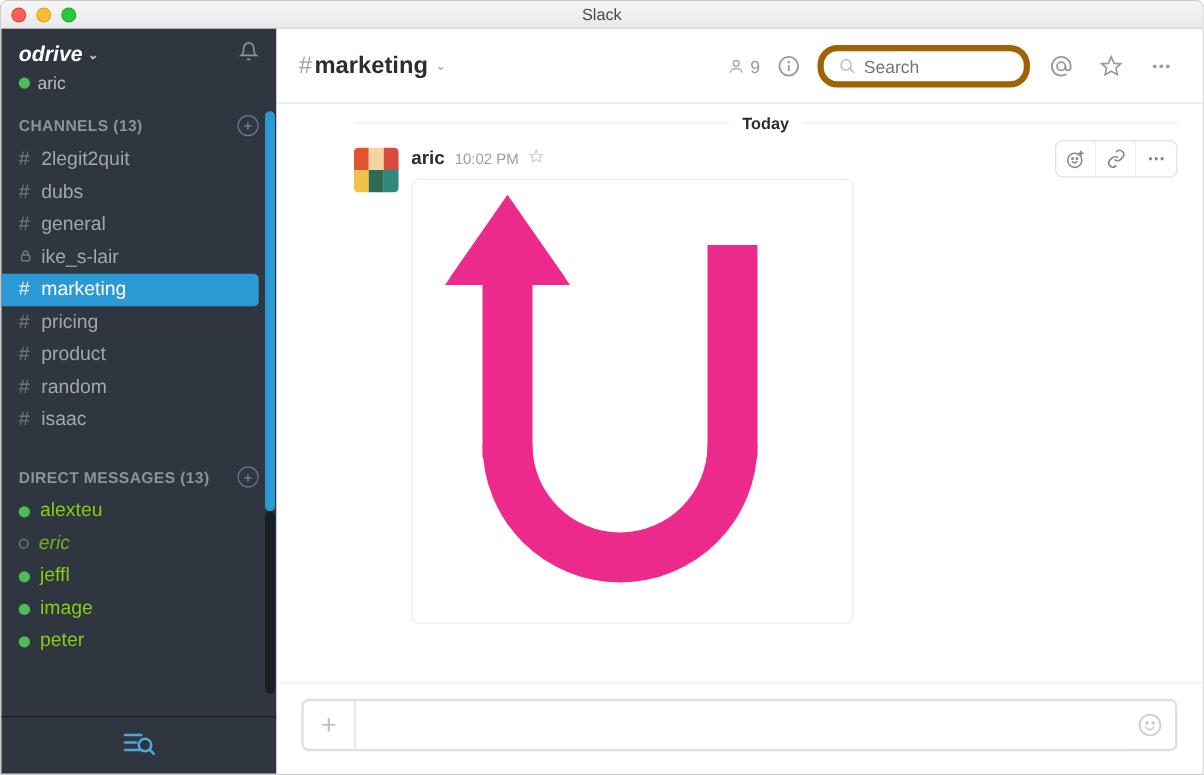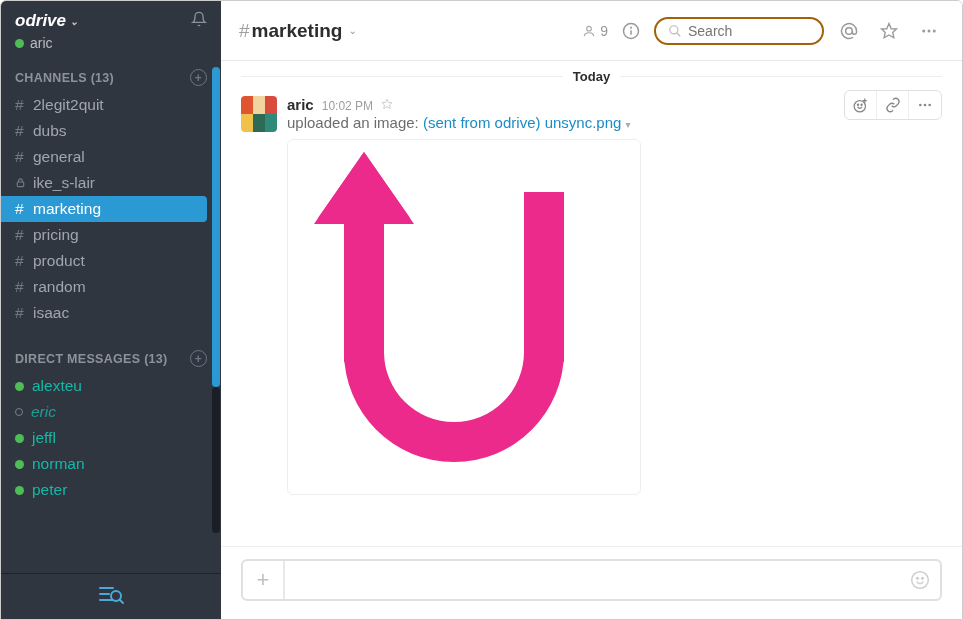--- a/index.html
+++ b/index.html
@@ -25,37 +25,37 @@
   .presence-row { padding: 0 14px 12px 14px; display: flex; align-items: center; gap: 6px; font-size: 14px; color: #b8bcc2; }
   .presence-dot { width: 9px; height: 9px; border-radius: 50%; background: #4fbd57; display: inline-block; }
   .presence-dot.away { background: transparent; border: 1.5px solid #8c929a; width: 8px; height: 8px; }
   .section-title { padding: 6px 14px 6px 14px; display: flex; justify-content: space-between; align-items: center; font-size: 12.5px; letter-spacing: 0.3px; color: #8c929a; font-weight: bold; }
   .section-title .plus-circle { width: 17px; height: 17px; border: 1.5px solid #6b7787; border-radius: 50%; display: flex; align-items: center; justify-content: center; font-size: 12px; line-height: 1; color: #6b7787; }
   .ch-list { list-style: none; }
   .ch-item { padding: 2px 14px 2px 14px; display: flex; align-items: center; gap: 4px; color: #a0a6ad; cursor: pointer; font-size: 15.5px; line-height: 22px; }
   .ch-item .prefix { opacity: 0.6; width: 14px; display: inline-block; }
   .ch-item.active { background: #2b9ad4; color: #fff; border-radius: 0 4px 4px 0; margin-right: 14px; }
   .ch-item.active .prefix { opacity: 0.9; }
-  .dm-item { padding: 2px 14px; display: flex; align-items: center; gap: 8px; color: #14b8a6; font-size: 15.5px; line-height: 22px; cursor: pointer; }
+  .dm-item { padding: 2px 14px; display: flex; align-items: center; gap: 8px; color: #84cc16; font-size: 15.5px; line-height: 22px; cursor: pointer; }
   .dm-item.italic { font-style: italic; opacity: 0.8; }
   .sb-footer { height: 46px; border-top: 1px solid #222; display: flex; align-items: center; justify-content: center; color: #4aa9d8; position: relative; }
   
   .main { flex: 1; display: flex; flex-direction: column; background: #fff; min-width: 0; }
   .header { height: 60px; border-bottom: 1px solid #e8e8e8; display: flex; align-items: center; padding: 0 18px; gap: 10px; }
   .channel-title { font-size: 19px; color: #2c2d30; display: flex; align-items: center; gap: 2px; }
   .channel-title .hash { color: #a0a0a0; font-weight: 400; }
   .channel-title .name { font-weight: 800; }
   .channel-title .chev { font-size: 10px; color: #999; margin-left: 4px; }
   .header-spacer { flex: 1; }
   .members { display: flex; align-items: center; gap: 4px; color: #999; font-size: 14px; }
   .hicon { color: #9a9a9a; width: 26px; height: 26px; display: flex; align-items: center; justify-content: center; cursor: pointer; }
-  .search { display: flex; align-items: center; gap: 6px; border: 2px solid #a16207; border-radius: 16px; padding: 4px 12px; color: #aaa; font-size: 14px; width: 170px; }
+  .search { display: flex; align-items: center; gap: 6px; border: 5px solid #a16207; border-radius: 16px; padding: 4px 12px; color: #aaa; font-size: 14px; width: 170px; }
   .search input { border: none; outline: none; flex: 1; font-size: 14px; color: #555; background: transparent; }
   .iconbtn { width: 30px; height: 30px; border-radius: 50%; display: flex; align-items: center; justify-content: center; color: #999; cursor: pointer; }
-  .messages { flex: 1; overflow: auto; position: relative; }
+  .messages { flex: 1; overflow: auto; position: relative; padding-left: 42px; }
   .divider { display: flex; align-items: center; gap: 10px; padding: 8px 20px 6px 20px; }
   .divider .line { flex: 1; height: 1px; background: #eee; }
   .divider .label { font-size: 13px; font-weight: 700; color: #2c2d30; }
   .msg-row { display: flex; padding: 6px 20px; gap: 10px; position: relative; }
   .avatar { width: 36px; height: 36px; border-radius: 4px; overflow: hidden; flex-shrink: 0; }
   .avatar svg { width: 36px; height: 36px; display: block; }
   .msg-body { flex: 1; min-width: 0; }
   .msg-meta { display: flex; align-items: baseline; gap: 8px; }
   .msg-author { font-weight: 800; color: #2c2d30; font-size: 15px; }
   .msg-time { font-size: 12px; color: #9e9e9e; }
@@ -72,20 +72,28 @@
   .compose-box { flex: 1; display: flex; border: 2px solid #e0e0e0; border-radius: 6px; height: 42px; }
   .compose-plus { width: 42px; display: flex; align-items: center; justify-content: center; color: #bfbfbf; font-size: 22px; border-right: 2px solid #e8e8e8; cursor: pointer; }
   .compose-input { flex: 1; border: none; outline: none; padding: 0 10px; font-size: 15px; }
   .compose-emoji { width: 40px; display: flex; align-items: center; justify-content: center; color: #cfcfcf; cursor: pointer; }
   svg { overflow: visible; }
 </style>
 </head>
 <body>
 
 <div class="window">
+  <div class="titlebar">
+    <div class="traffic">
+      <span class="t-close"></span>
+      <span class="t-min"></span>
+      <span class="t-max"></span>
+    </div>
+    <div class="title-text">Slack</div>
+  </div>
   <div class="content">
 
     <div class="sidebar">
       <div class="sb-scroll">
         <div class="team-header">
           <div class="team-name">
             <span>odrive</span>
             <span class="chev-down">⌄</span>
           </div>
           <div class="bell">
@@ -166,21 +174,21 @@
             <li class="dm-item italic">
               <span class="presence-dot away"></span>
               <span>eric</span>
             </li>
             <li class="dm-item">
               <span class="presence-dot"></span>
               <span>jeffl</span>
             </li>
             <li class="dm-item">
               <span class="presence-dot"></span>
-              <span>norman</span>
+              <span>image</span>
             </li>
             <li class="dm-item">
               <span class="presence-dot"></span>
               <span>peter</span>
             </li>
           </ul>
 
         <div class="sb-thumb" style="top:66px; height:320px;"></div>
         <div class="sb-track-dark" style="top:386px; height:146px;"></div>
       </div>
@@ -294,24 +302,20 @@
           <div class="msg-body">
             <div class="msg-meta">
               <span class="msg-author">aric</span>
               <span class="msg-time">10:02 PM</span>
               <span class="star">
                 <svg width="12" height="12" viewBox="0 0 24 24" fill="none" stroke="#cfcfcf" stroke-width="2">
                     <polygon points="12 2 15 9 22 9.3 17 14 18.5 21 12 17.3 5.5 21 7 14 2 9.3 9 9"></polygon>
                   </svg>
               </span>
             </div>
-            <div class="msg-text">
-              <span>uploaded an image: </span><span class="file-link">(sent from odrive) unsync.png</span>
-              <span class="file-chev"> ▾</span>
-            </div>
             <div class="attachment">
               <svg width="300" height="330" viewBox="0 0 300 330">
                 <g fill="#ec2a8b">
 
                   <polygon points="50,0 0,72 32,72 32,62 50,36 68,62 68,72 100,72" transform="translate(0,0)"></polygon>
                 </g>
 
                 <g fill="#ec2a8b">
                   <polygon points="50,0 4,66 96,66"></polygon>
                   <rect x="30" y="50" width="40" height="160"></rect>

